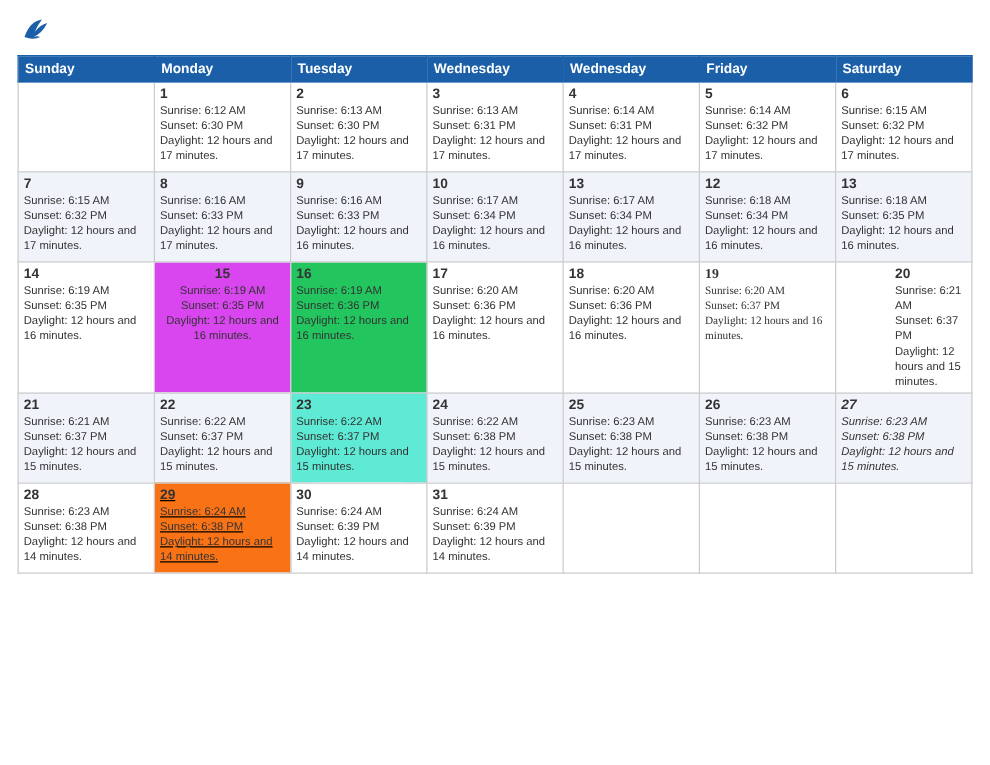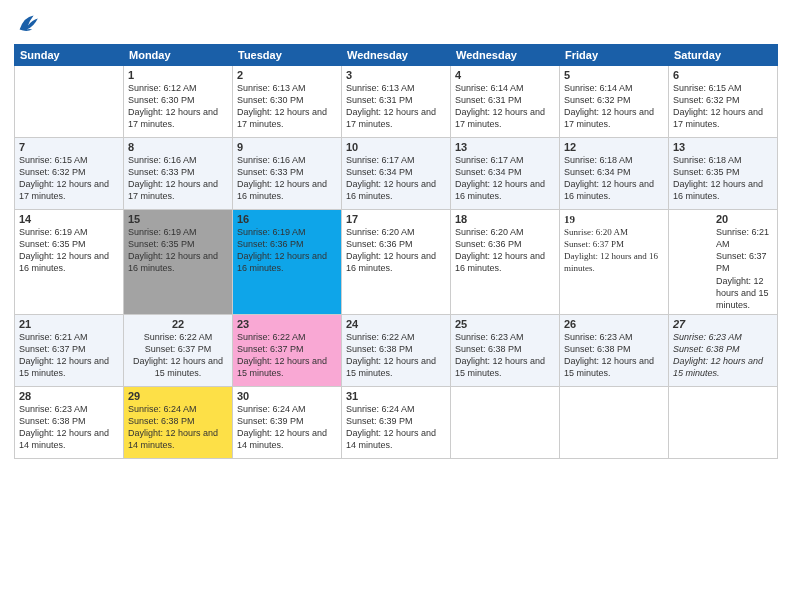--- a/index.html
+++ b/index.html
@@ -210,27 +210,27 @@
 Daylight: 12 hours and 16 minutes.</div>
           </td>
         </tr>
         <tr class="week-row">
           <td style="background: rgb(255, 255, 255);">
             <div class="day-number">14</div>
             <div class="day-info" style="white-space: pre-line;">Sunrise: 6:19 AM
 Sunset: 6:35 PM
 Daylight: 12 hours and 16 minutes.</div>
           </td>
-          <td style="background: #a3a3a3;">
+          <td style="background: #d946ef; text-align: center;">
             <div class="day-number">15</div>
             <div class="day-info" style="white-space: pre-line;">Sunrise: 6:19 AM
 Sunset: 6:35 PM
 Daylight: 12 hours and 16 minutes.</div>
           </td>
-          <td style="background: #0ea5e9;">
+          <td style="background: #22c55e;">
             <div class="day-number">16</div>
             <div class="day-info" style="white-space: pre-line;">Sunrise: 6:19 AM
 Sunset: 6:36 PM
 Daylight: 12 hours and 16 minutes.</div>
           </td>
           <td style="background: rgb(255, 255, 255);">
             <div class="day-number">17</div>
             <div class="day-info" style="white-space: pre-line;">Sunrise: 6:20 AM
 Sunset: 6:36 PM
 Daylight: 12 hours and 16 minutes.</div>
@@ -254,27 +254,27 @@
 Daylight: 12 hours and 15 minutes.</div>
           </td>
         </tr>
         <tr class="week-row">
           <td style="background: rgb(240, 244, 250);">
             <div class="day-number">21</div>
             <div class="day-info" style="white-space: pre-line;">Sunrise: 6:21 AM
 Sunset: 6:37 PM
 Daylight: 12 hours and 15 minutes.</div>
           </td>
-          <td style="background: rgb(240, 244, 250); text-align: center;">
+          <td style="background: rgb(240, 244, 250);">
             <div class="day-number">22</div>
             <div class="day-info" style="white-space: pre-line;">Sunrise: 6:22 AM
 Sunset: 6:37 PM
 Daylight: 12 hours and 15 minutes.</div>
           </td>
-          <td style="background: #f9a8d4;">
+          <td style="background: #5eead4;">
             <div class="day-number">23</div>
             <div class="day-info" style="white-space: pre-line;">Sunrise: 6:22 AM
 Sunset: 6:37 PM
 Daylight: 12 hours and 15 minutes.</div>
           </td>
           <td style="background: rgb(240, 244, 250);">
             <div class="day-number">24</div>
             <div class="day-info" style="white-space: pre-line;">Sunrise: 6:22 AM
 Sunset: 6:38 PM
 Daylight: 12 hours and 15 minutes.</div>
@@ -298,21 +298,21 @@
 Daylight: 12 hours and 15 minutes.</div>
           </td>
         </tr>
         <tr class="week-row">
           <td style="background: rgb(255, 255, 255);">
             <div class="day-number">28</div>
             <div class="day-info" style="white-space: pre-line;">Sunrise: 6:23 AM
 Sunset: 6:38 PM
 Daylight: 12 hours and 14 minutes.</div>
           </td>
-          <td style="background: #fde047;">
+          <td style="background: #f97316; text-decoration: underline;">
             <div class="day-number">29</div>
             <div class="day-info" style="white-space: pre-line;">Sunrise: 6:24 AM
 Sunset: 6:38 PM
 Daylight: 12 hours and 14 minutes.</div>
           </td>
           <td style="background: rgb(255, 255, 255); border-radius: 20px;">
             <div class="day-number">30</div>
             <div class="day-info" style="white-space: pre-line;">Sunrise: 6:24 AM
 Sunset: 6:39 PM
 Daylight: 12 hours and 14 minutes.</div>

